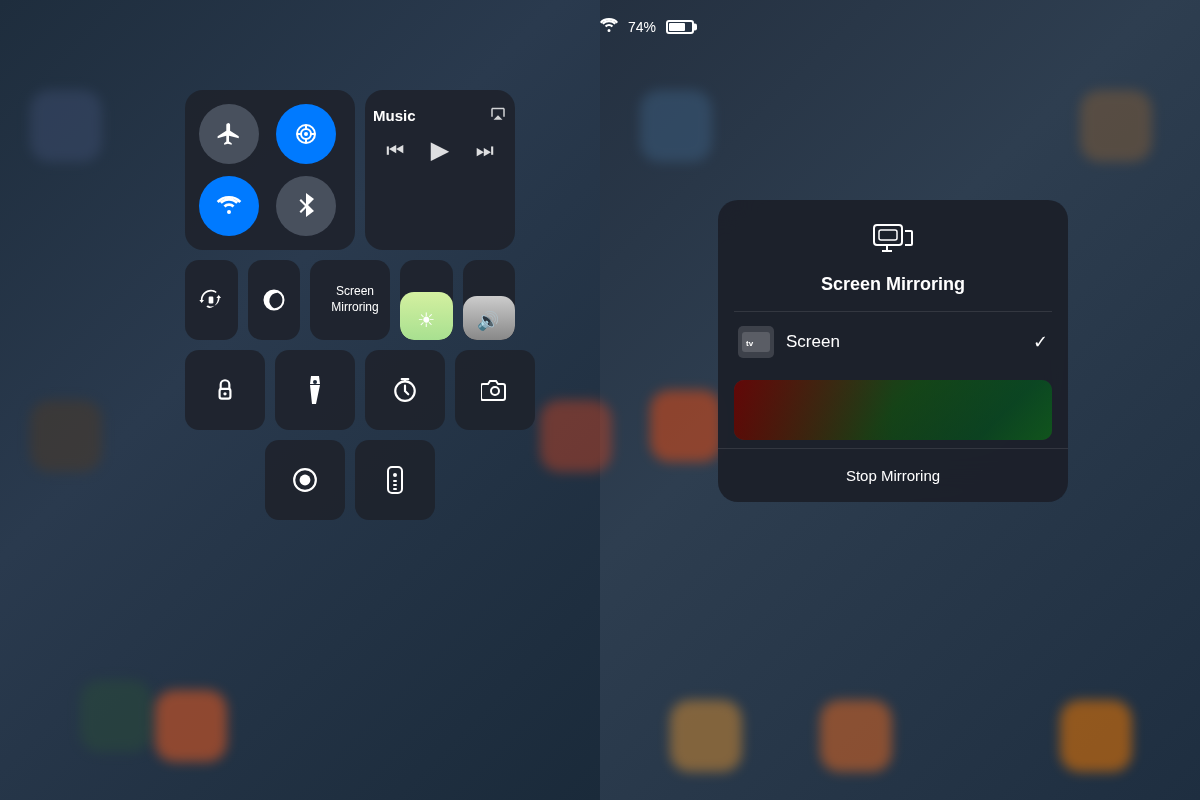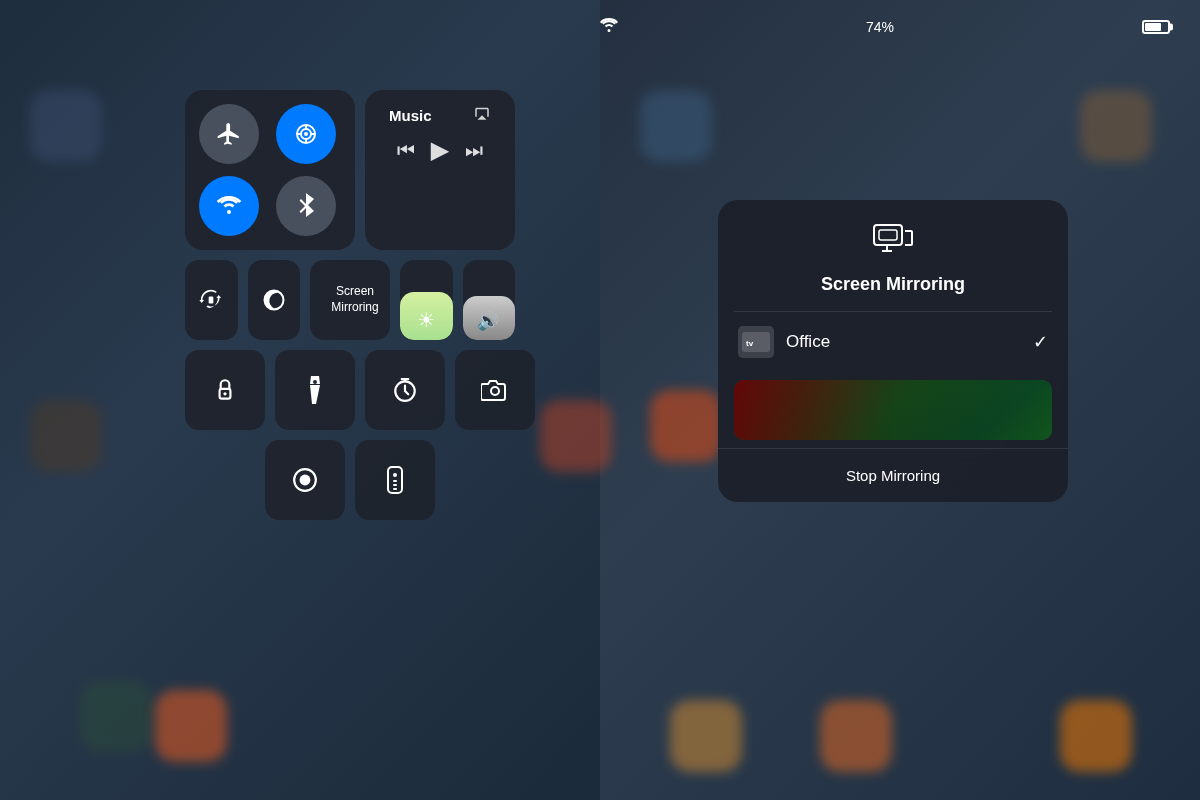--- a/index.html
+++ b/index.html
@@ -33,24 +33,24 @@
       background: linear-gradient(135deg, #243040 0%, #2e3e50 40%, #1e2e40 100%);
     }
 
     
     .status-bar {
       position: absolute;
       top: 18px;
       left: 600px;
       width: 600px;
       display: flex;
-      justify-content: space-between;
+      justify-content: flex-start;
       align-items: center;
       padding-right: 30px;
-      gap: 18px;
+      gap: 10px;
       z-index: 10;
     }
 
     .status-wifi {
       color: white;
       font-size: 14px;
     }
 
     .status-battery-text {
       color: white;
@@ -132,21 +132,21 @@
     }
 
     .cc-btn.inactive {
       background: rgba(100, 110, 125, 0.6);
       color: white;
     }
 
     .cc-music {
       background: rgba(30, 35, 45, 0.92);
       border-radius: 18px;
-      padding: 14px 24px;
+      padding: 14px 8px;
       flex: 1;
       display: flex;
       flex-direction: column;
       gap: 10px;
     }
 
     .cc-music-header {
       display: flex;
       justify-content: space-between;
       align-items: center;
@@ -574,21 +574,21 @@
 
   <div class="mirroring-divider"></div>
 
   <div class="mirroring-option">
     <div class="appletv-icon">
       <svg width="28" height="20" viewBox="0 0 28 20" fill="none">
         <rect width="28" height="20" rx="3" fill="rgba(255,255,255,0.15)"></rect>
         <text x="4" y="14" font-family="Arial" font-size="8" fill="white" font-weight="600">tv</text>
       </svg>
     </div>
-    <span class="option-name">Office</span>
+    <span class="option-name">Screen</span>
     <span class="option-check">✓</span>
   </div>
 
   <div class="mirroring-gradient-row"></div>
 
   <div class="mirroring-divider" style="margin: 8px 0 0;"></div>
 
   <div class="mirroring-stop-btn">
     <span class="mirroring-stop-label">Stop Mirroring</span>
   </div>

